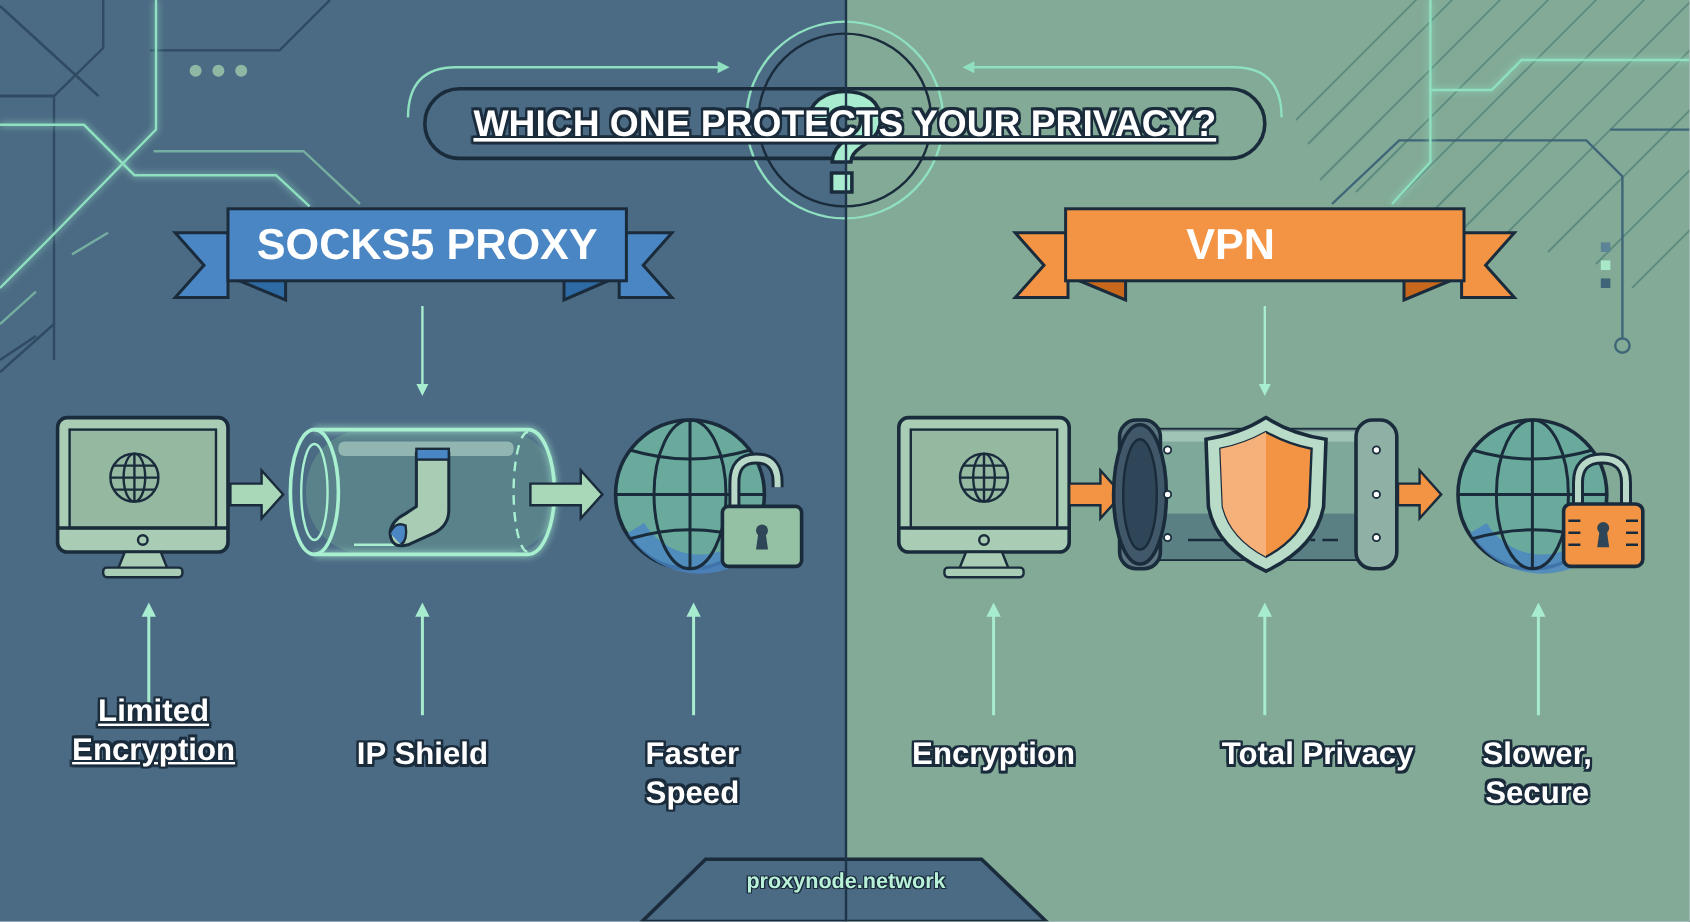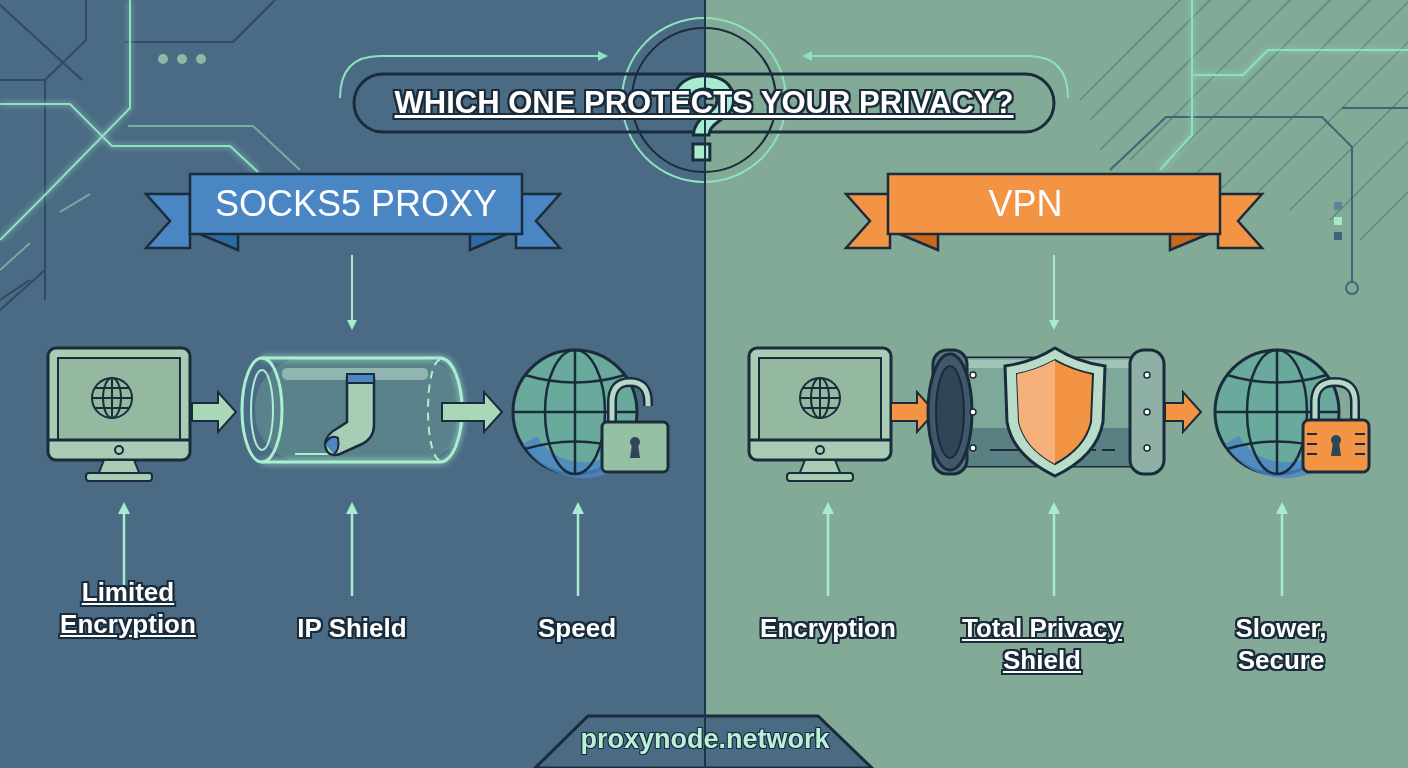--- a/index.html
+++ b/index.html
@@ -6,24 +6,24 @@
   body { width:1408px; height:768px; overflow:hidden; position:relative; font-family:"Liberation Sans", sans-serif; }
   .half { position:absolute; top:0; height:768px; }
   .left { left:0; width:705px; background:#4b6a84; }
   .right { left:705px; width:703px; background:#82aa96; }
   .divider { position:absolute; left:704px; top:0; width:2px; height:768px; background:#1e3448; }
   svg.bg { position:absolute; left:0; top:0; }
   .title-wrap { position:absolute; left:352px; top:72px; width:704px; height:62px; }
   .title-text { position:absolute; left:0; top:0; width:100%; height:100%; display:flex; align-items:center; justify-content:center;
     font-family:"Liberation Sans", sans-serif; font-weight:bold; font-size:31px; color:#ffffff; letter-spacing:0px;
     text-shadow: -2px -2px 0 #1a2c3c, 2px -2px 0 #1a2c3c, -2px 2px 0 #1a2c3c, 2px 2px 0 #1a2c3c, 0 2px 0 #1a2c3c, 2px 0 0 #1a2c3c, -2px 0 0 #1a2c3c, 0 -2px 0 #1a2c3c; text-decoration: underline; }
-  .banner-text { position:absolute; display:flex; align-items:center; justify-content:center; color:#ffffff; font-weight:normal; font-size:36px; }
+  .banner-text { position:absolute; display:flex; align-items:center; justify-content:center; color:#ffffff; font-weight:bold; font-size:36px; }
   .label { position:absolute; width:220px; text-align:center; color:#ffffff; font-weight:bold; font-size:26px; line-height:32px;
     text-shadow: -2px -2px 0 #1a2c3c, 2px -2px 0 #1a2c3c, -2px 2px 0 #1a2c3c, 2px 2px 0 #1a2c3c, 0 2px 0 #1a2c3c, 2px 0 0 #1a2c3c, -2px 0 0 #1a2c3c, 0 -2px 0 #1a2c3c; }
-  .footer-text { position:absolute; left:560px; top:724px; width:290px; text-align:center; color:#b8f0d8; font-weight:bold; font-size:27px;
+  .footer-text { position:absolute; left:560px; top:724px; width:290px; text-align:center; color:#b8f0d8; font-weight:bold; font-size:18px;
     text-shadow: -1px -1px 0 #1a2c3c, 1px -1px 0 #1a2c3c, -1px 1px 0 #1a2c3c, 1px 1px 0 #1a2c3c; }
 </style>
 </head>
 <body>
 
 <div class="half left"></div>
 <div class="half right"></div>
 
 <svg class="bg" width="1408" height="768">
   <defs>
@@ -272,27 +272,27 @@
 </svg>
 
 <div class="label" style="left:18px;top:576px;text-decoration:underline;">
   <div>Limited</div>
   <div>Encryption</div>
 </div>
 <div class="label" style="left:242px;top:612px;">
   <div>IP Shield</div>
 </div>
 <div class="label" style="left:467px;top:612px;">
+  <div>Faster</div>
   <div>Speed</div>
 </div>
 <div class="label" style="left:718px;top:612px;">
   <div>Encryption</div>
 </div>
-<div class="label" style="left:932px;top:612px;text-decoration:underline;">
+<div class="label" style="left:988px;top:612px;">
   <div>Total Privacy</div>
-  <div>Shield</div>
 </div>
 <div class="label" style="left:1171px;top:612px;">
   <div>Slower,</div>
   <div>Secure</div>
 </div>
 
 <div class="footer-text">proxynode.network</div>
 
 </body></html>

